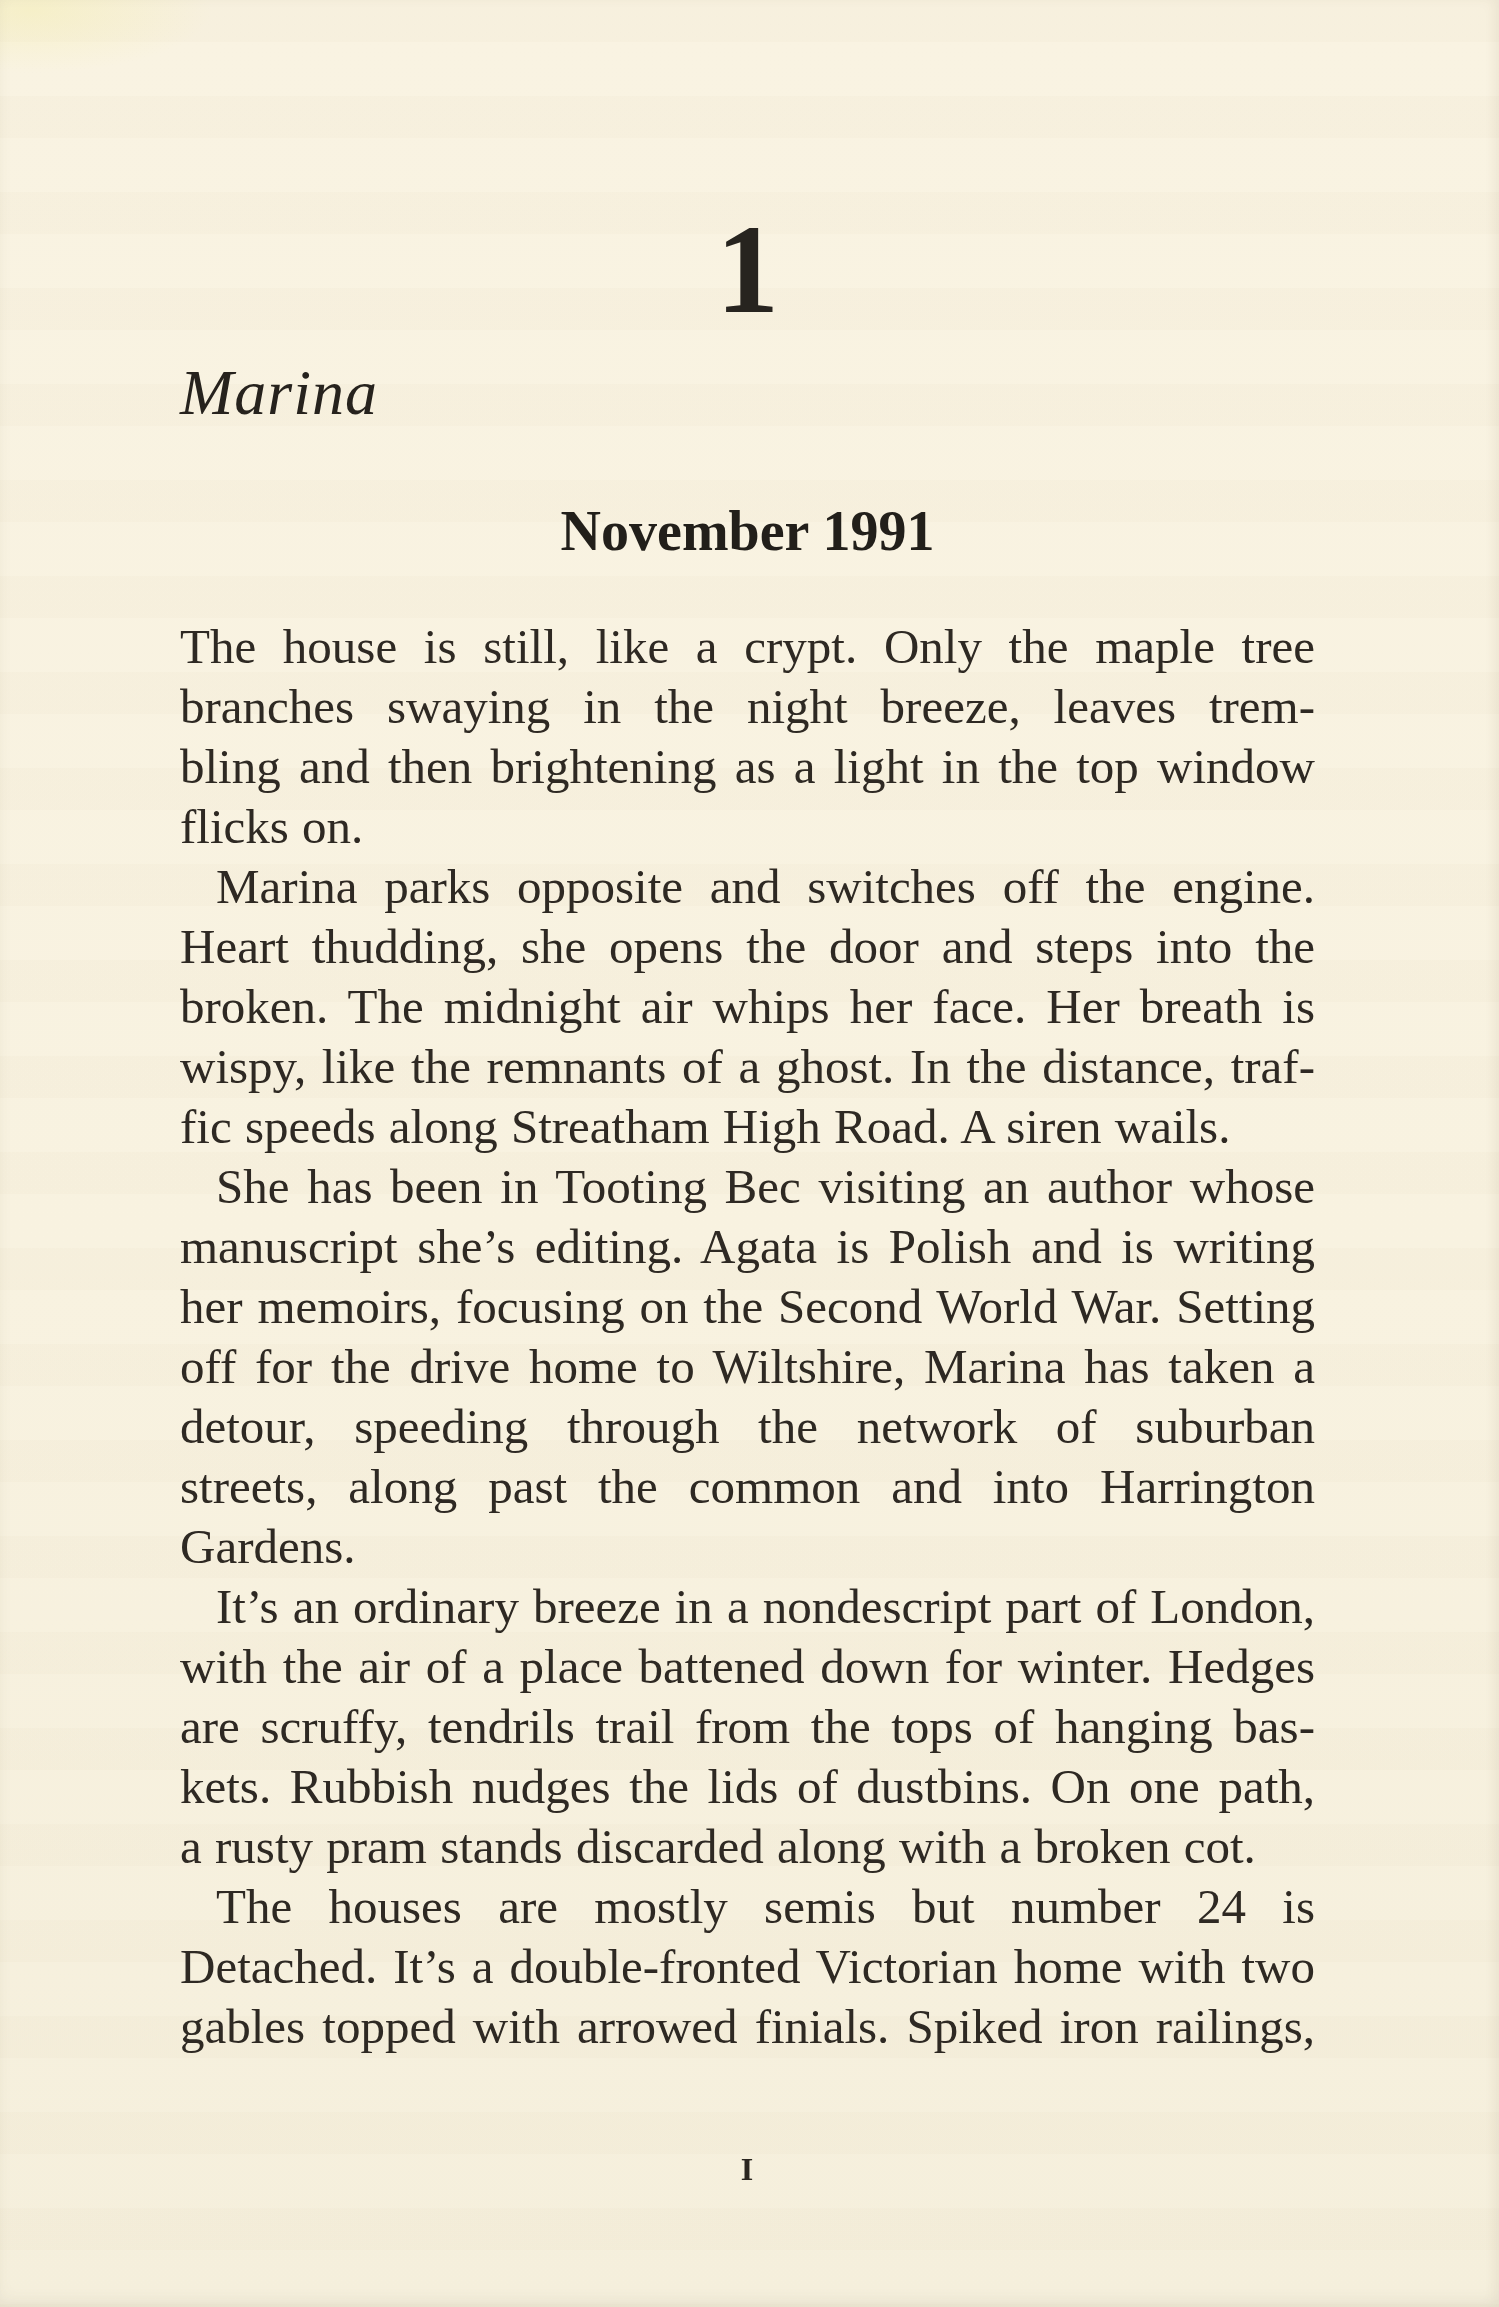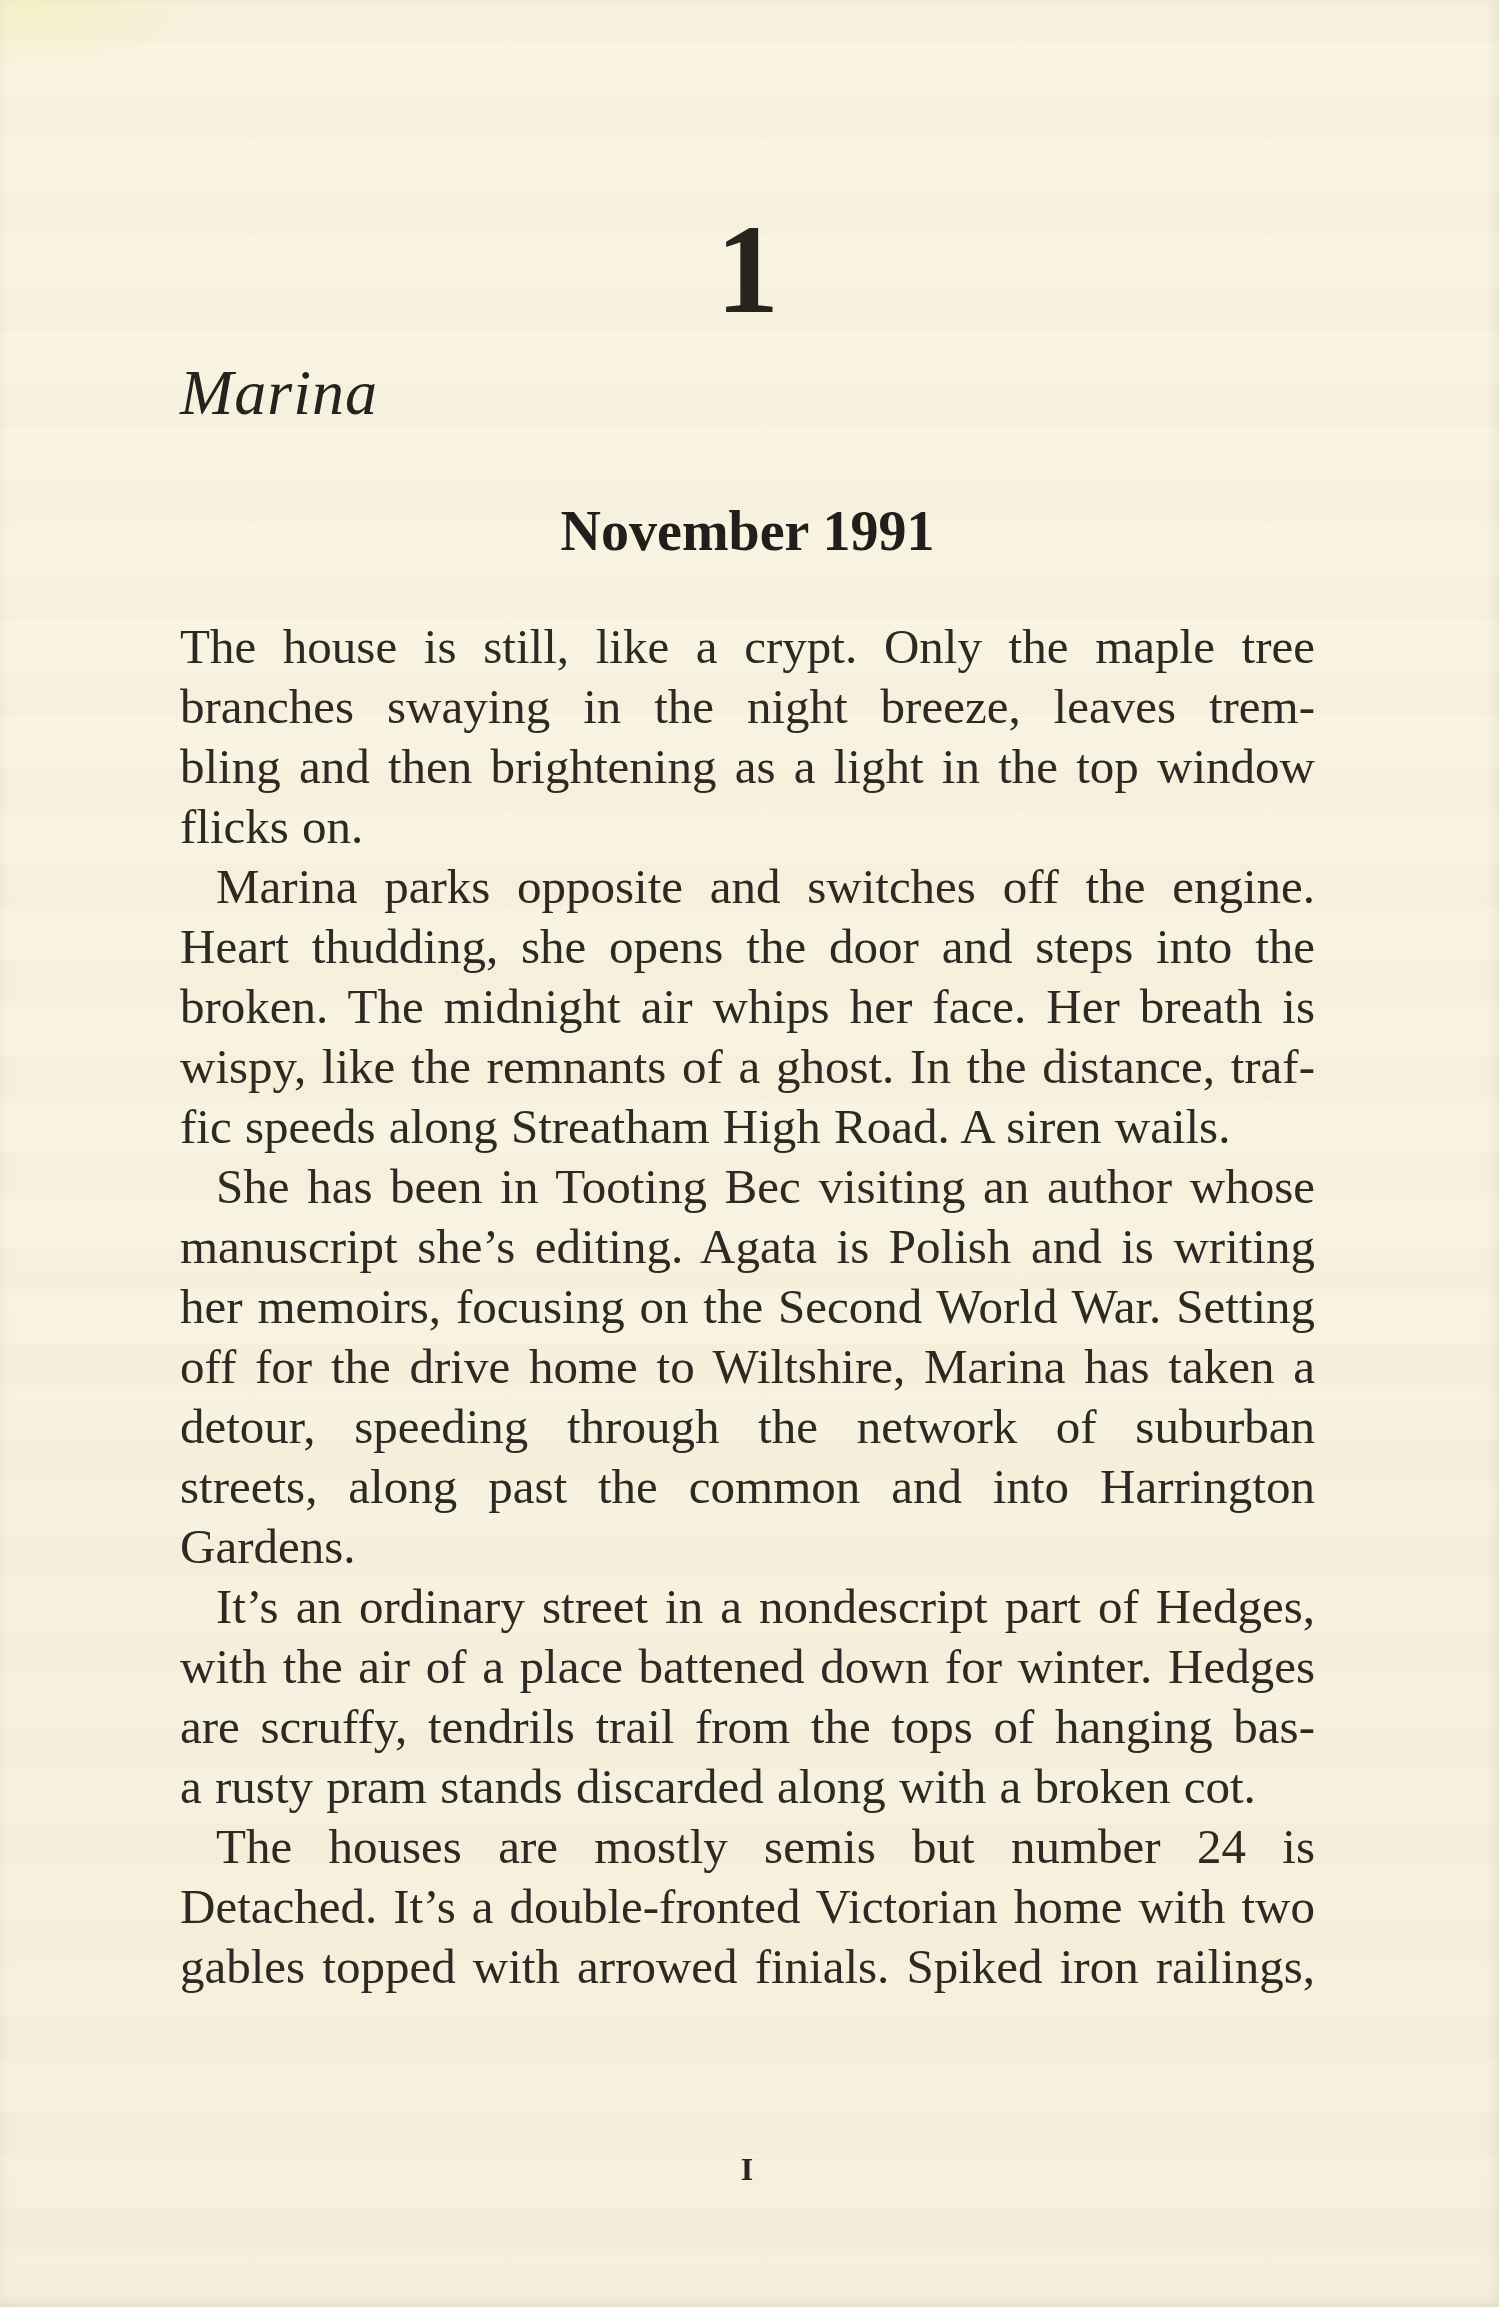--- a/index.html
+++ b/index.html
@@ -119,23 +119,24 @@
       <div class="paragraph">
         <div class="line indent">She has been in Tooting Bec visiting an author whose</div>
         <div class="line">manuscript she’s editing. Agata is Polish and is writing</div>
         <div class="line">her memoirs, focusing on the Second World War. Setting</div>
         <div class="line">off for the drive home to Wiltshire, Marina has taken a</div>
         <div class="line">detour, speeding through the network of suburban</div>
         <div class="line">streets, along past the common and into Harrington</div>
         <div class="line lastline">Gardens.</div>
       </div>
       <div class="paragraph">
-        <div class="line indent">It’s an ordinary street in a nondescript part of Hedges,</div>
+        <div class="line indent">It’s an ordinary breeze in a nondescript part of London,</div>
         <div class="line">with the air of a place battened down for winter. Hedges</div>
         <div class="line">are scruffy, tendrils trail from the tops of hanging bas-</div>
+        <div class="line">kets. Rubbish nudges the lids of dustbins. On one path,</div>
         <div class="line lastline">a rusty pram stands discarded along with a broken cot.</div>
       </div>
       <div class="paragraph">
         <div class="line indent">The houses are mostly semis but number 24 is different.</div>
         <div class="line">Detached. It’s a double-fronted Victorian home with two</div>
         <div class="line">gables topped with arrowed finials. Spiked iron railings,</div>
       </div>
     </div>
   <div class="page-number">I</div>
 </div>

